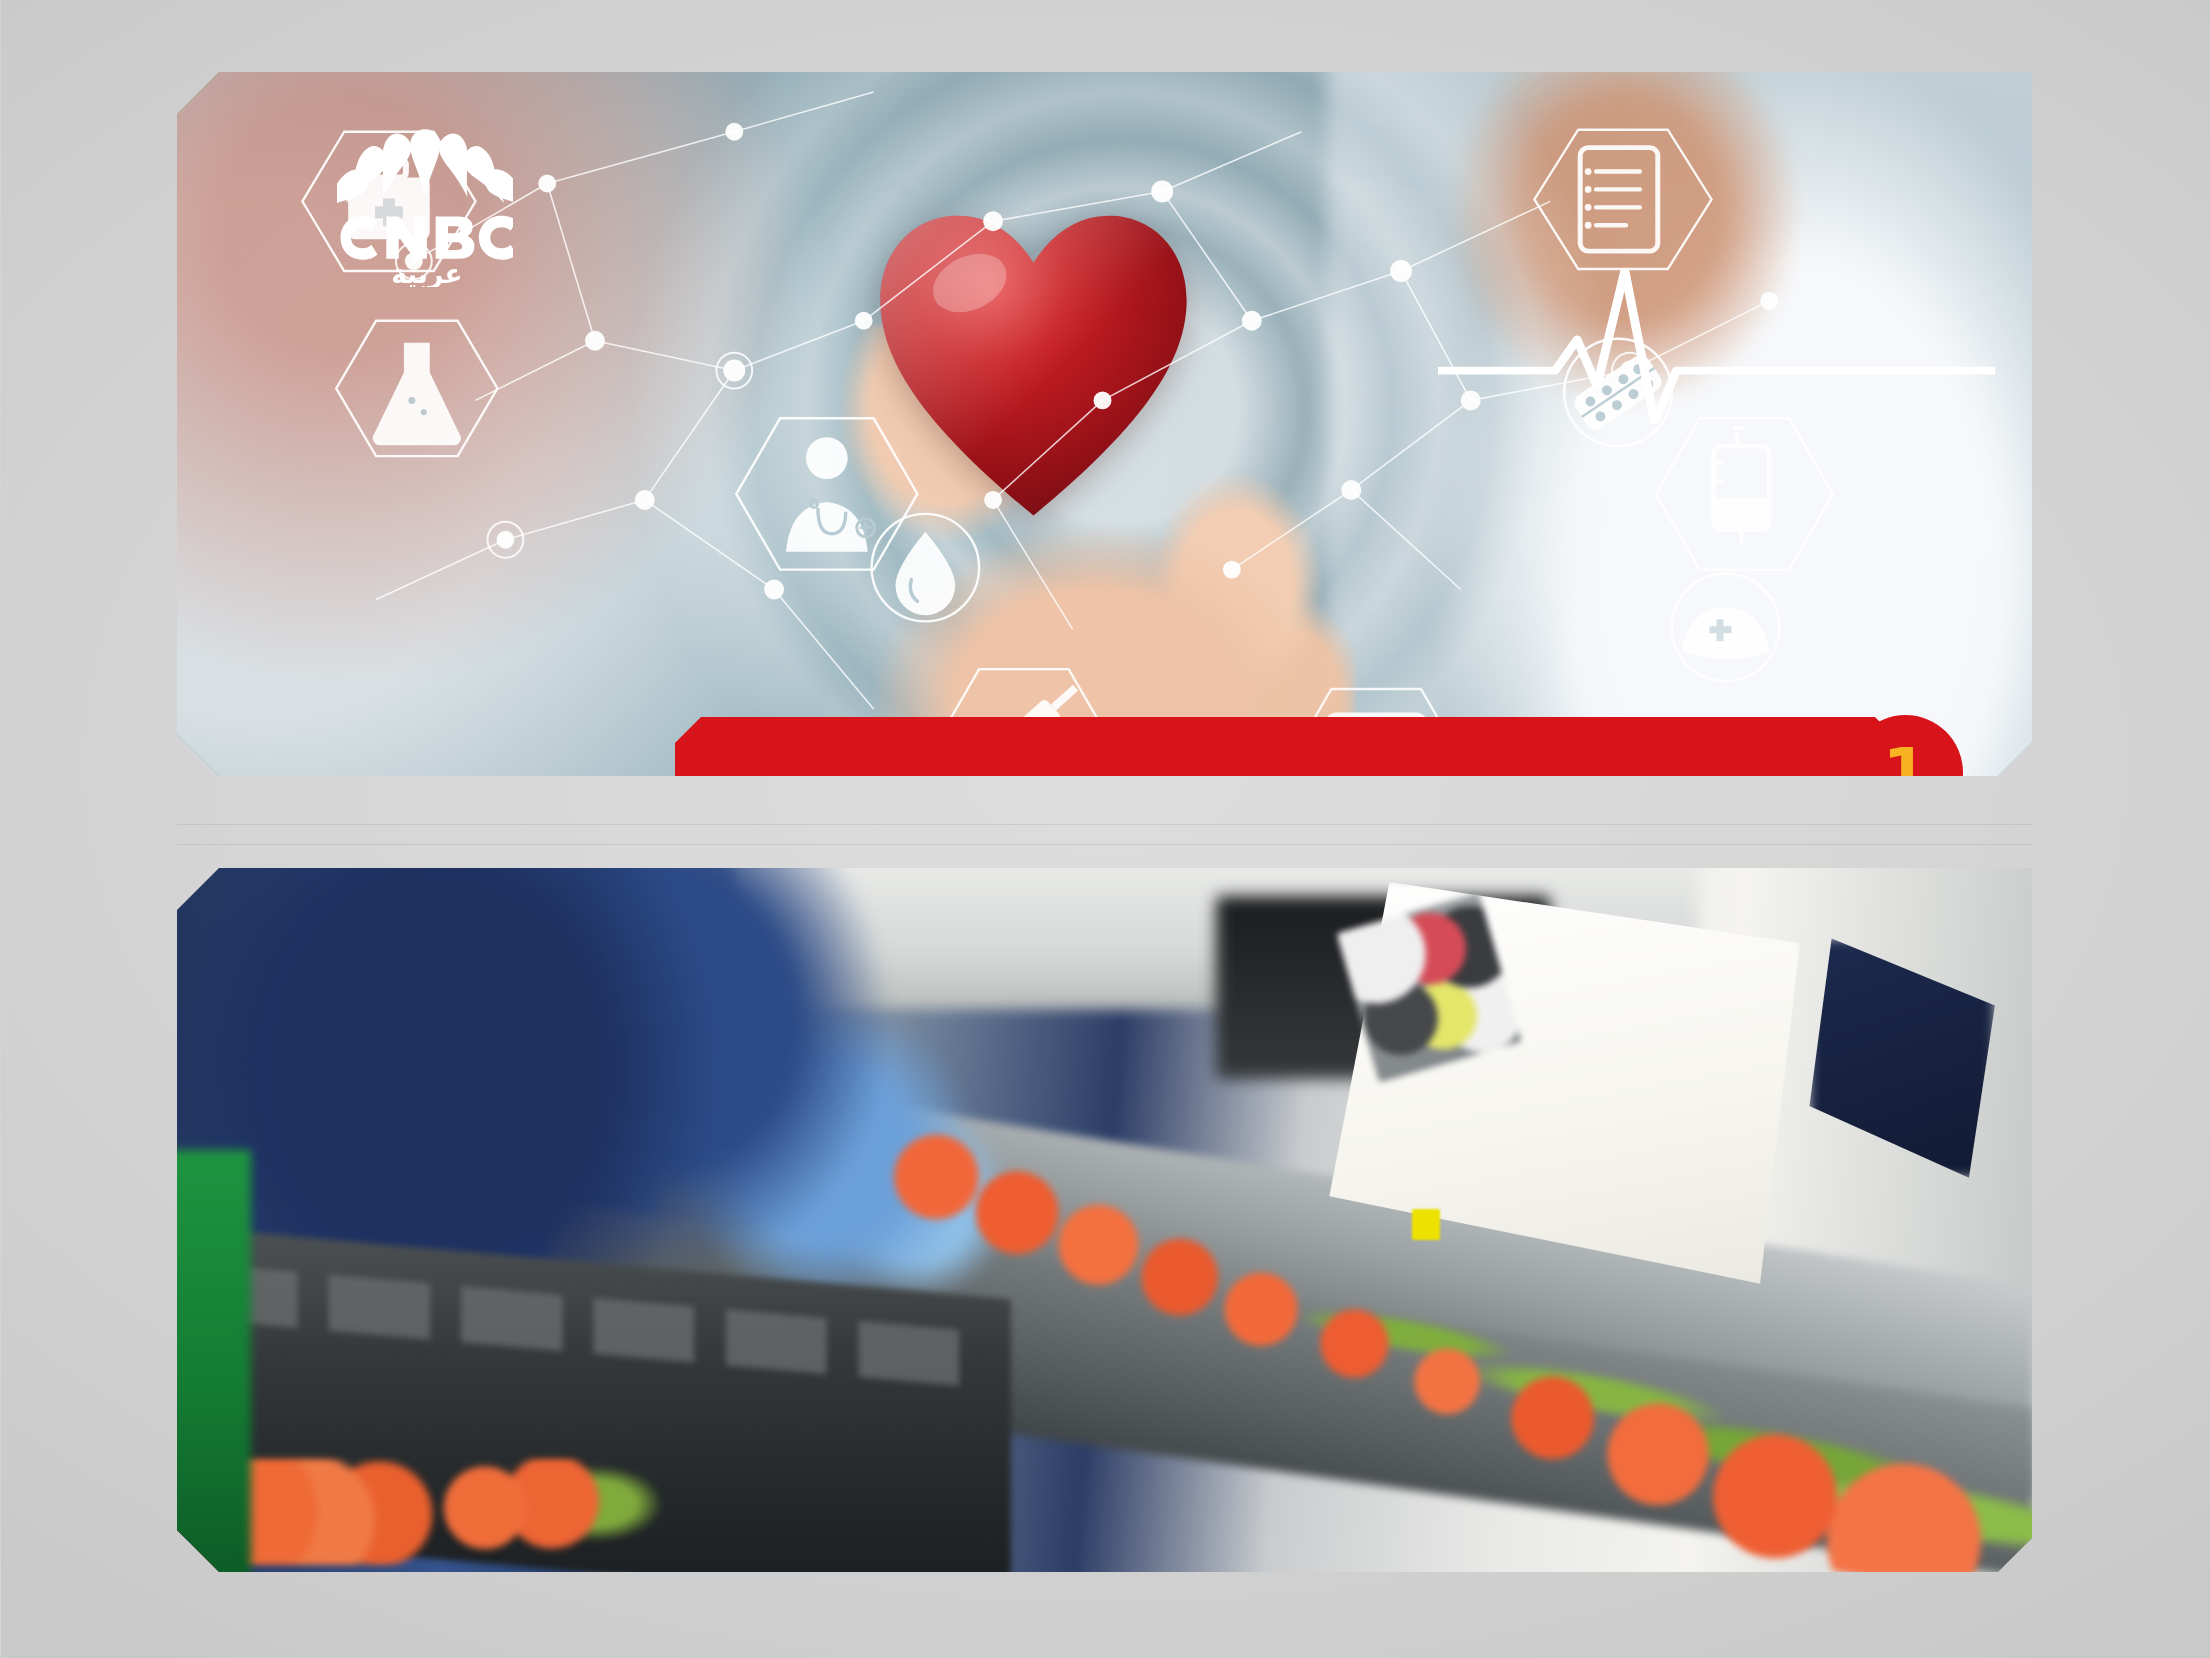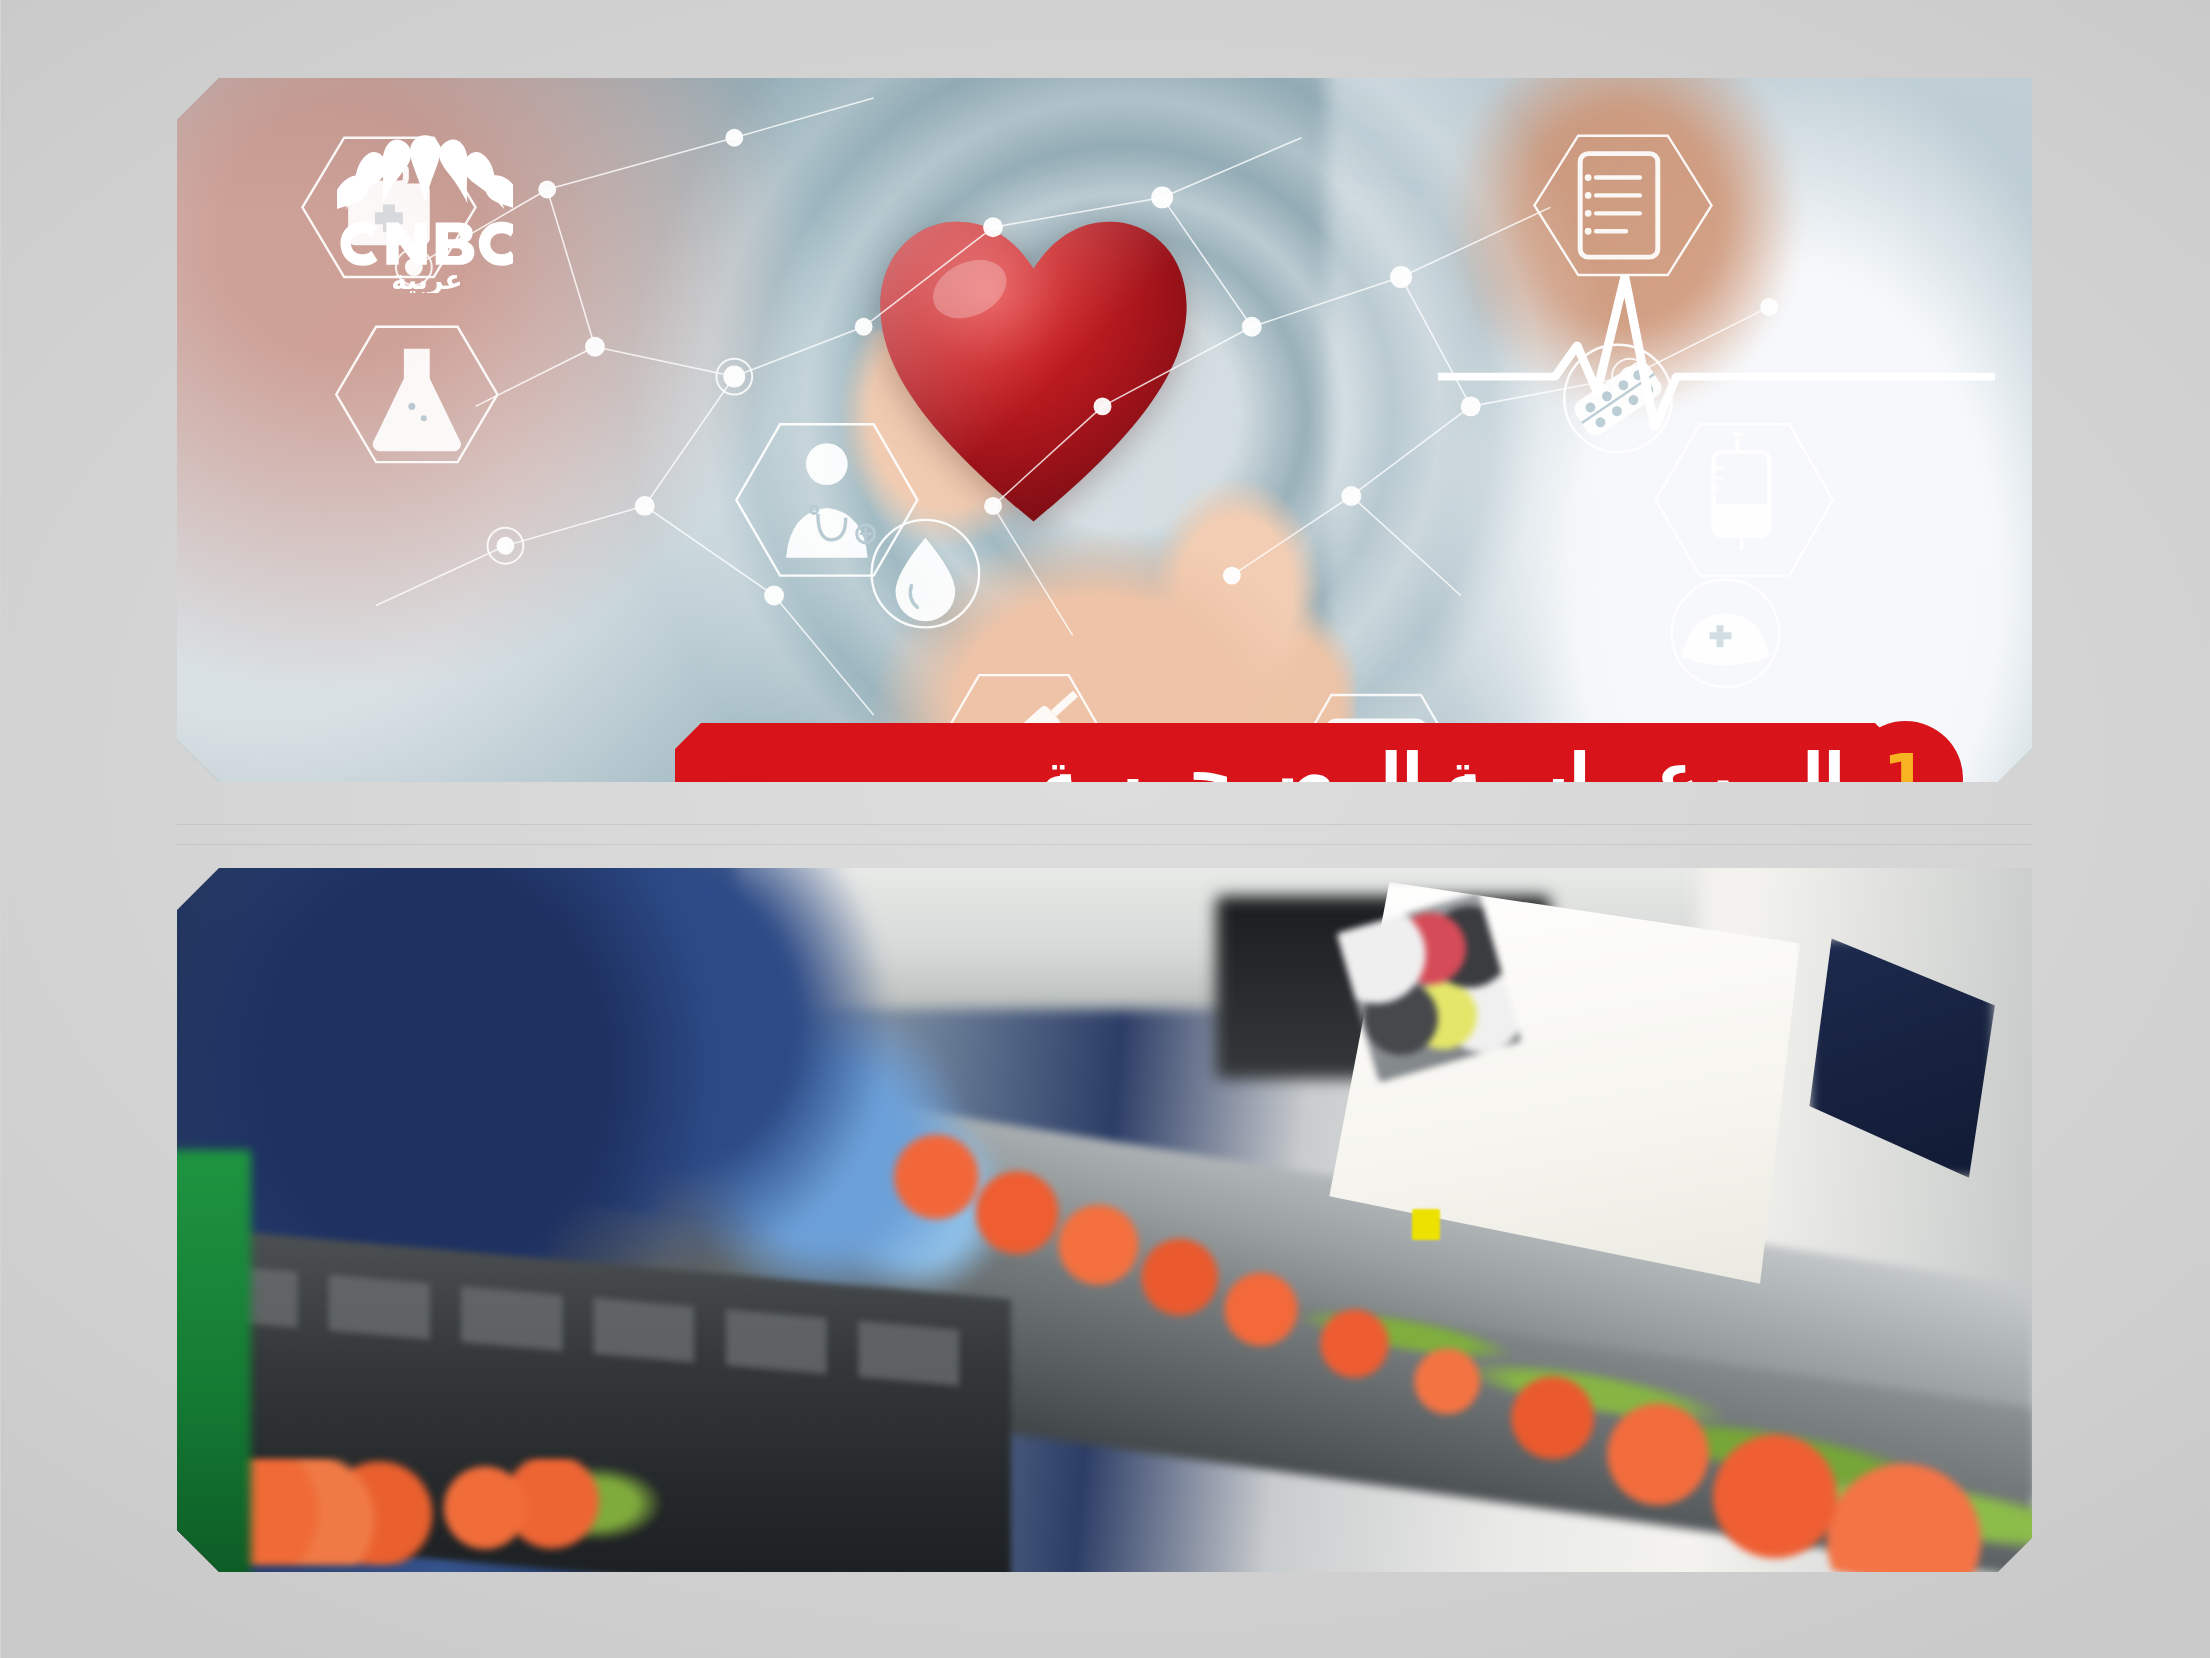--- a/index.html
+++ b/index.html
@@ -19,21 +19,21 @@
   .card{
     position:absolute;
     overflow:hidden;
     -webkit-clip-path:polygon(42px 0,100% 0,100% 0,100% calc(100% - 34px),calc(100% - 34px) 100%,42px 100%,0 calc(100% - 42px),0 42px);
             clip-path:polygon(42px 0,100% 0,100% 0,100% calc(100% - 34px),calc(100% - 34px) 100%,42px 100%,0 calc(100% - 42px),0 42px);
     box-shadow:0 2px 10px rgba(0,0,0,.18);
   }
   .card .photo{position:absolute;inset:0;}
 
   
-  #card-healthcare{left:177px;top:78px;width:1855px;height:704px;}
+  #card-healthcare{left:177px;top:72px;width:1855px;height:704px;}
   .hc-bg{
     position:absolute;inset:0;
     background:
       radial-gradient(circle at 9% 22%, rgba(196,108,88,.55) 0 7%, rgba(196,108,88,0) 26%),
       radial-gradient(circle at 4% 55%, rgba(228,232,235,.85) 0 14%, rgba(228,232,235,0) 34%),
       radial-gradient(ellipse 34% 70% at 20% 55%, #b9cdd4 0%, #9fb9c2 55%, #8fa9b3 100%),
       linear-gradient(100deg,#8aa6b0 0%, #9fbcc4 14%, #cfdfe5 27%, #aec6cf 38%,
                        #cddde4 48%, #e7eef1 62%, #f2f5f7 76%, #e3eaee 88%, #cfd9de 100%);
   }
   .hc-glow{
@@ -416,21 +416,20 @@
           <path d="M56 111 v48 h14 v-25 l18 25 h14 v-48 h-14 v25 l-18 -25 z"></path>
           <path d="M112 111 v48 h27 c11 0 17 -6 17 -14 0 -6 -3 -10 -8 -12 4 -2 6 -6 6 -10 0 -8 -6 -12 -16 -12 z m14 11 h9 c3 0 5 1 5 4 0 3 -2 4 -5 4 h-9 z m0 18 h10 c4 0 6 2 6 5 0 3 -2 4 -6 4 h-10 z"></path>
           <path d="M186 110 c-14 0 -25 11 -25 25 0 14 11 25 26 25 7 0 13 -2 17 -6 l-7 -11 c-3 3 -6 4 -10 4 -8 0 -13 -5 -13 -12 0 -7 5 -12 13 -12 4 0 7 1 10 4 l7 -11 c-4 -4 -10 -6 -18 -6z"></path>
         </g>
         <text x="102" y="186" text-anchor="middle" fill="#ffffff" font-family="DejaVu Sans, Liberation Sans, sans-serif" font-size="30" font-weight="bold">عربية</text>
       </svg>
     </div>
 
     <div class="banner" id="banner-healthcare">
       <div class="banner-bar"></div>
-      <div class="banner-label">الـــرعـــايـــة الــصــحــيــة</div>
       <div class="banner-num">1</div>
     </div>
   </div>
 
   <div class="sep" id="sep-1"></div>
   <div class="sep" id="sep-2"></div>
 
   <div class="card" id="card-food">
     <div class="photo">
       <div class="fb-bg"></div>

